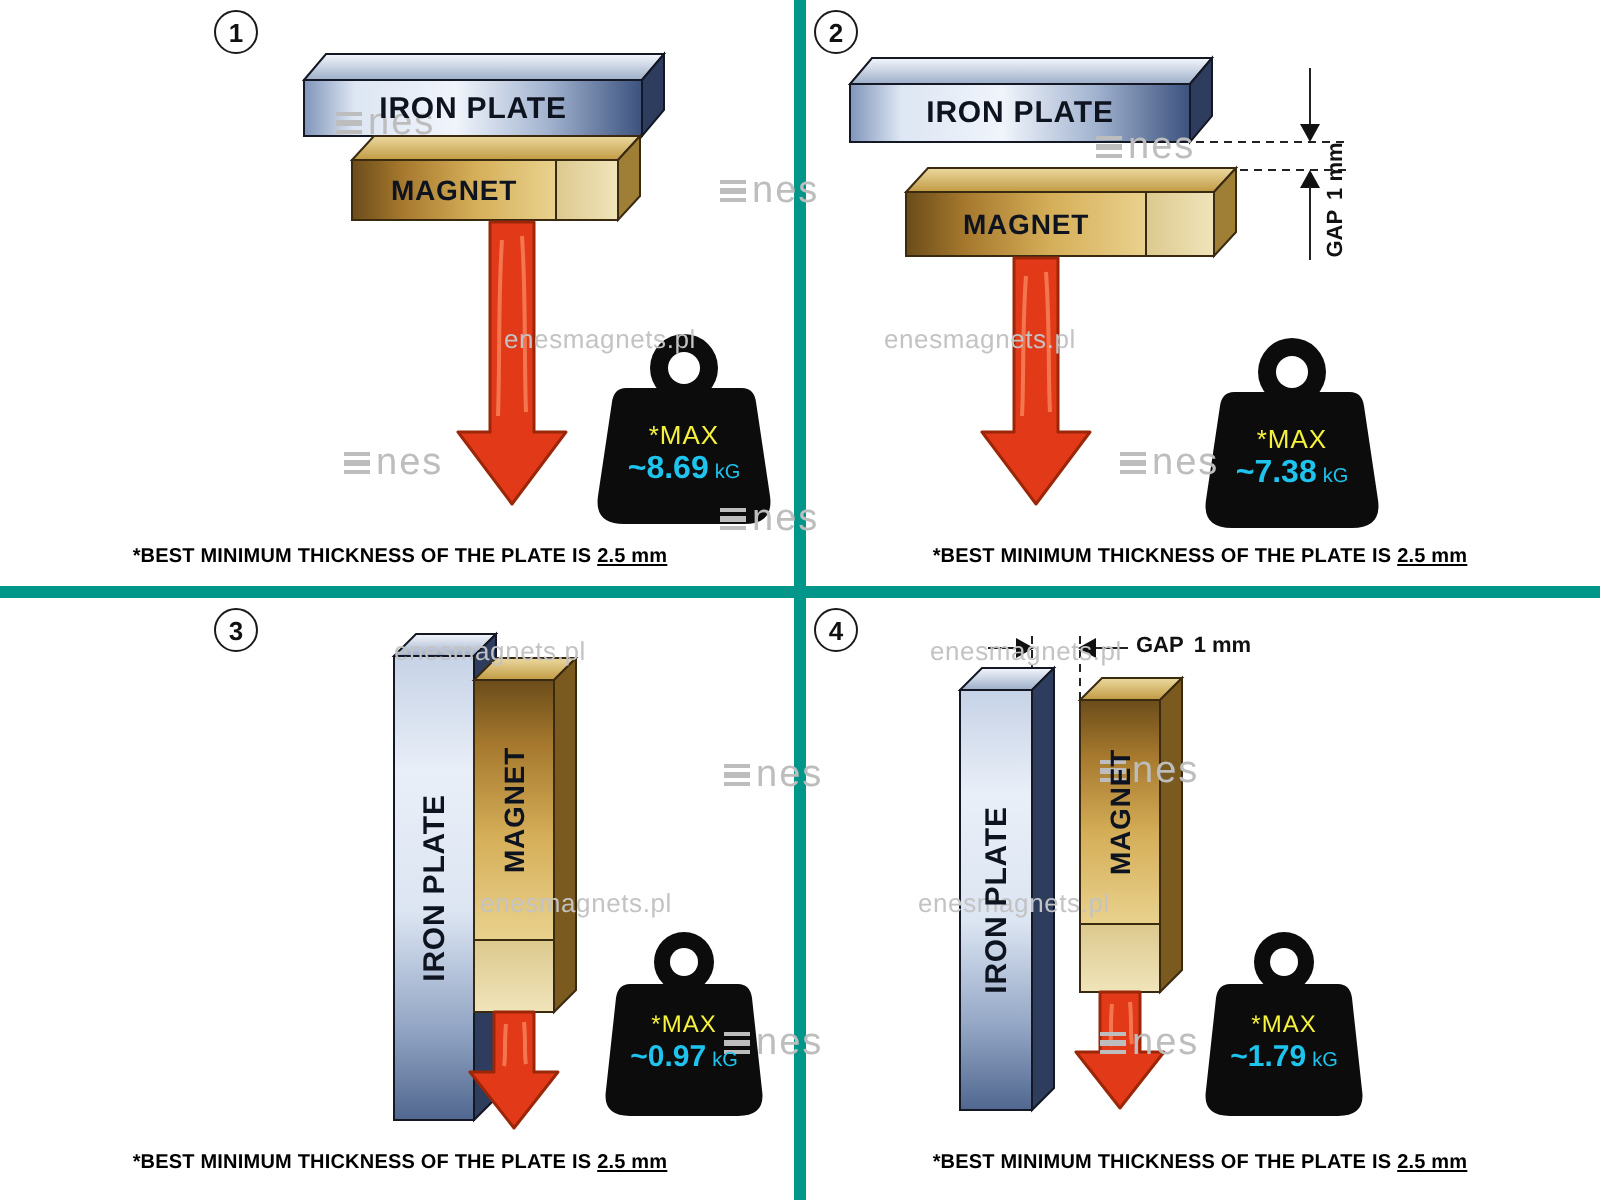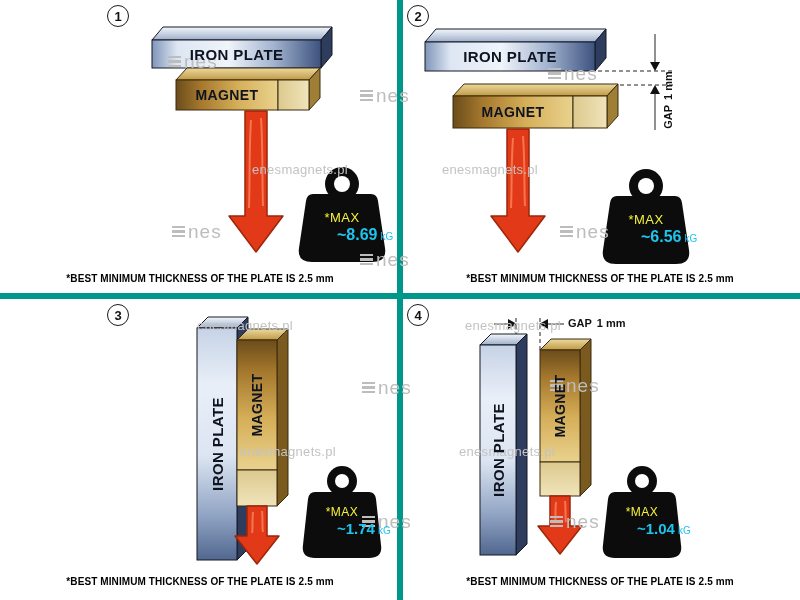--- a/index.html
+++ b/index.html
@@ -8,24 +8,24 @@
   .abs{position:absolute;}
   .center{display:flex;align-items:center;justify-content:center;}
   .rot{transform:rotate(-90deg);}
   .num{width:22px;height:22px;border:1.6px solid #1a1a1a;border-radius:50%;
        font-size:13px;font-weight:600;color:#111;box-sizing:border-box;}
   .blocklabel{font-weight:bold;color:#0e1320;letter-spacing:.4px;white-space:nowrap;}
   .f15{font-size:15px;}
   .f14{font-size:14px;}
   .caption{display:flex;justify-content:center;gap:3px;font-size:10px;font-weight:700;
            color:#000;white-space:nowrap;letter-spacing:.1px;}
-  .caption .cb{font-weight:900;}
+  .caption .cb{font-weight:900;text-decoration:underline;}
   .wtext{text-align:center;line-height:1.15;}
   .wmax{color:#f6f23b;font-size:13px;font-weight:400;letter-spacing:.5px;}
-  .wline{display:flex;justify-content:flex-start;align-items:baseline;gap:3px;margin-left:35px;}
+  .wline{display:flex;justify-content:center;align-items:baseline;gap:3px;}
   .wval{color:#1ec3ee;font-size:16px;font-weight:800;}
   .wunit{color:#1ec3ee;font-size:10px;font-weight:400;}
   .small .wmax{font-size:12px;}
   .small .wval{font-size:15px;}
   .wm-site{color:#c3c3c3;font-size:13px;letter-spacing:.3px;text-align:center;white-space:nowrap;}
   .enes{display:inline-flex;align-items:center;gap:3px;color:#bdbdbd;}
   .enes .bars{display:flex;flex-direction:column;gap:2.5px;}
   .enes .bars i{display:block;width:13px;height:2.2px;background:#bdbdbd;}
   .enes .txt{font-size:19px;letter-spacing:1px;line-height:1;}
   .gaplabel{display:flex;align-items:center;gap:5px;font-size:11px;font-weight:700;
@@ -309,35 +309,35 @@
   <div class="abs wtext" style="left:302px;top:211px;width:80px">
     <div class="wmax">*MAX</div>
     <div class="wline">
         <span class="wval">~8.69</span>
         <span class="wunit">kG</span>
       </div>
   </div>
   <div class="abs wtext" style="left:606px;top:213px;width:80px">
     <div class="wmax">*MAX</div>
     <div class="wline">
-        <span class="wval">~6.56</span>
+        <span class="wval">~7.38</span>
         <span class="wunit">kG</span>
       </div>
   </div>
   <div class="abs wtext small" style="left:302px;top:506px;width:80px">
     <div class="wmax">*MAX</div>
     <div class="wline">
-        <span class="wval">~1.74</span>
+        <span class="wval">~0.97</span>
         <span class="wunit">kG</span>
       </div>
   </div>
   <div class="abs wtext small" style="left:602px;top:506px;width:80px">
     <div class="wmax">*MAX</div>
     <div class="wline">
-        <span class="wval">~1.04</span>
+        <span class="wval">~1.79</span>
         <span class="wunit">kG</span>
       </div>
   </div>
 
   <div class="abs caption" style="left:30px;top:273px;width:340px">
     <span>*BEST MINIMUM THICKNESS OF THE PLATE IS</span>
       <span class="cb">2.5 mm</span>
   </div>
   <div class="abs caption" style="left:430px;top:273px;width:340px">
     <span>*BEST MINIMUM THICKNESS OF THE PLATE IS</span>

